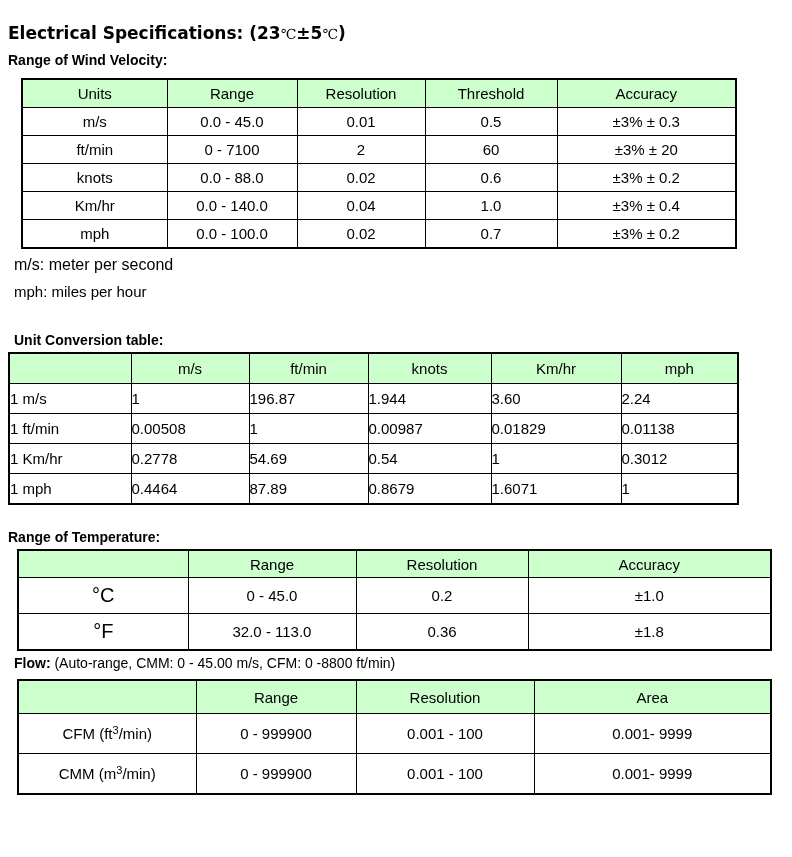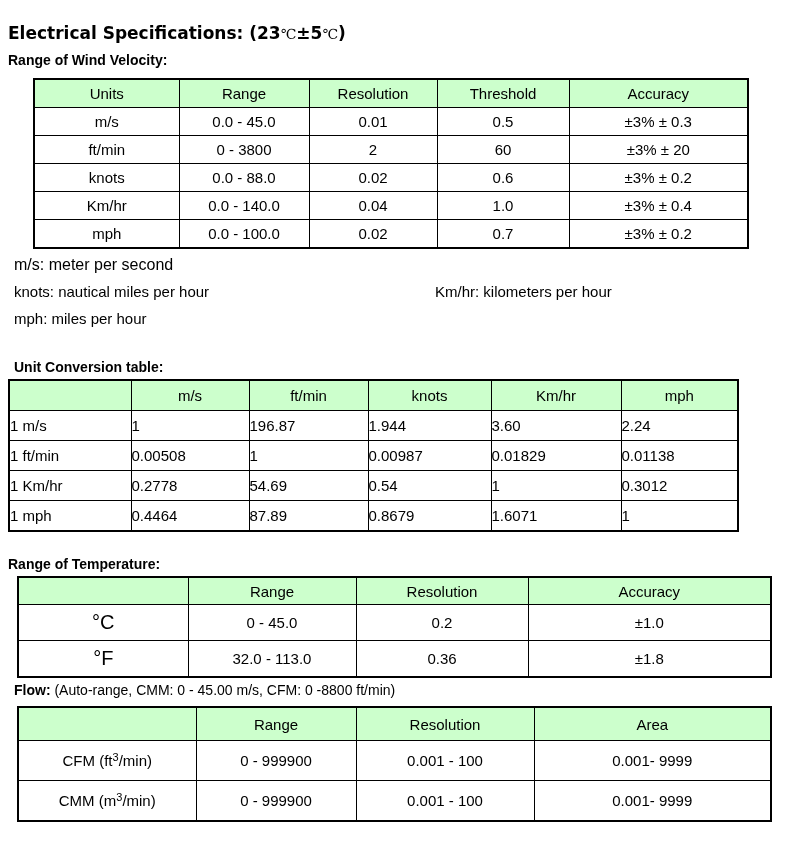--- a/index.html
+++ b/index.html
@@ -34,21 +34,21 @@
     border: 2px solid #000;
   }
   th, td {
     border: 1px solid #000;
     text-align: center; vertical-align: middle;
     font-size: 15px; font-weight: normal;
     padding: 0; overflow: hidden; white-space: nowrap;
   }
   thead th { background: #ccffcc; }
 
-  .tbl-wind { margin: 9px 0 0 33px; }
+  .tbl-wind { margin: 9px 0 0 21px; }
   .tbl-wind th { height: 27px; }
   .tbl-wind td { height: 27px; }
 
   .notes { margin: 7px 0 0 14px; }
   .note-row { display: flex; height: 27px; align-items: flex-start; gap: 40px; }
   .note-row .note-left  { width: 381px; font-size: 15px; }
   .note-row .note-right { font-size: 15px; }
   .note-row.first .note-left, .note-row.first .note-right { font-size: 16px; }
 
   .tbl-conv { margin: 3px 0 0 8px; }
@@ -92,21 +92,21 @@
   <tbody>
       <tr>
         <td class="c0">m/s</td>
         <td class="c1">0.0 - 45.0</td>
         <td class="c2">0.01</td>
         <td class="c3">0.5</td>
         <td class="c4">±3% ± 0.3</td>
       </tr>
       <tr>
         <td class="c0">ft/min</td>
-        <td class="c1">0 - 3800</td>
+        <td class="c1">0 - 7100</td>
         <td class="c2">2</td>
         <td class="c3">60</td>
         <td class="c4">±3% ± 20</td>
       </tr>
       <tr>
         <td class="c0">knots</td>
         <td class="c1">0.0 - 88.0</td>
         <td class="c2">0.02</td>
         <td class="c3">0.6</td>
         <td class="c4">±3% ± 0.2</td>
@@ -124,24 +124,20 @@
         <td class="c2">0.02</td>
         <td class="c3">0.7</td>
         <td class="c4">±3% ± 0.2</td>
       </tr>
     </tbody>
 </table>
 
 <div class="notes">
   <div class="note-row first">
     <span class="note-left">m/s: meter per second</span>
-  </div>
-  <div class="note-row">
-    <span class="note-left">knots: nautical miles per hour</span>
-    <span class="note-right">Km/hr: kilometers per hour</span>
   </div>
   <div class="note-row">
     <span class="note-left">mph: miles per hour</span>
     <span class="note-right"></span>
   </div>
 </div>
 
 <div class="sec-heading" id="conv-heading">Unit Conversion table:</div>
 
 <table class="tbl-conv">

